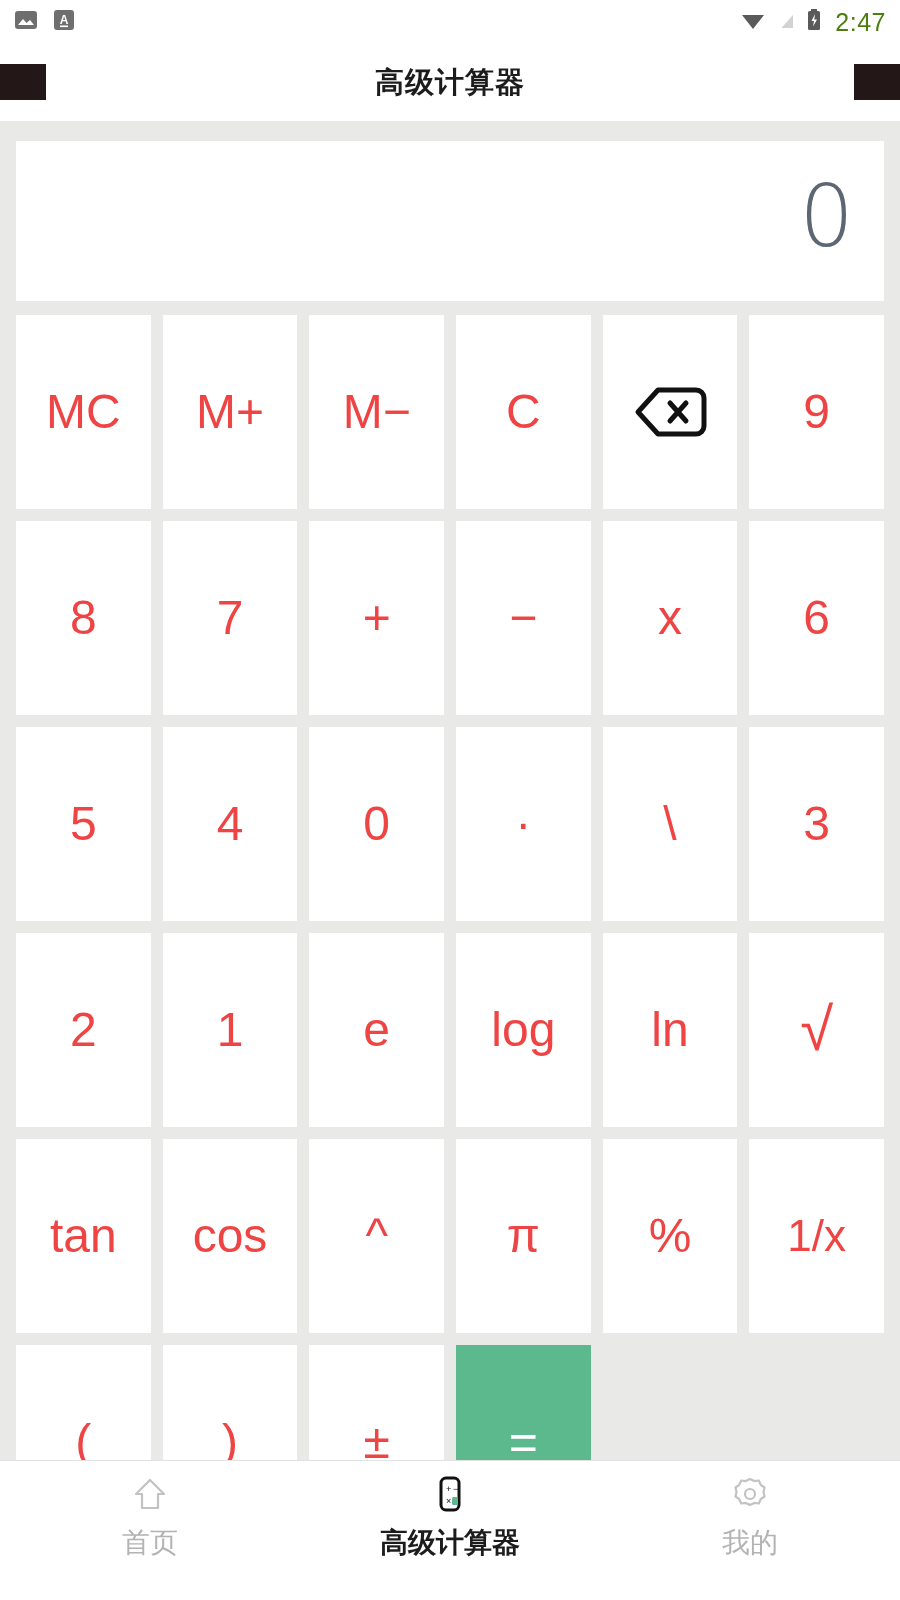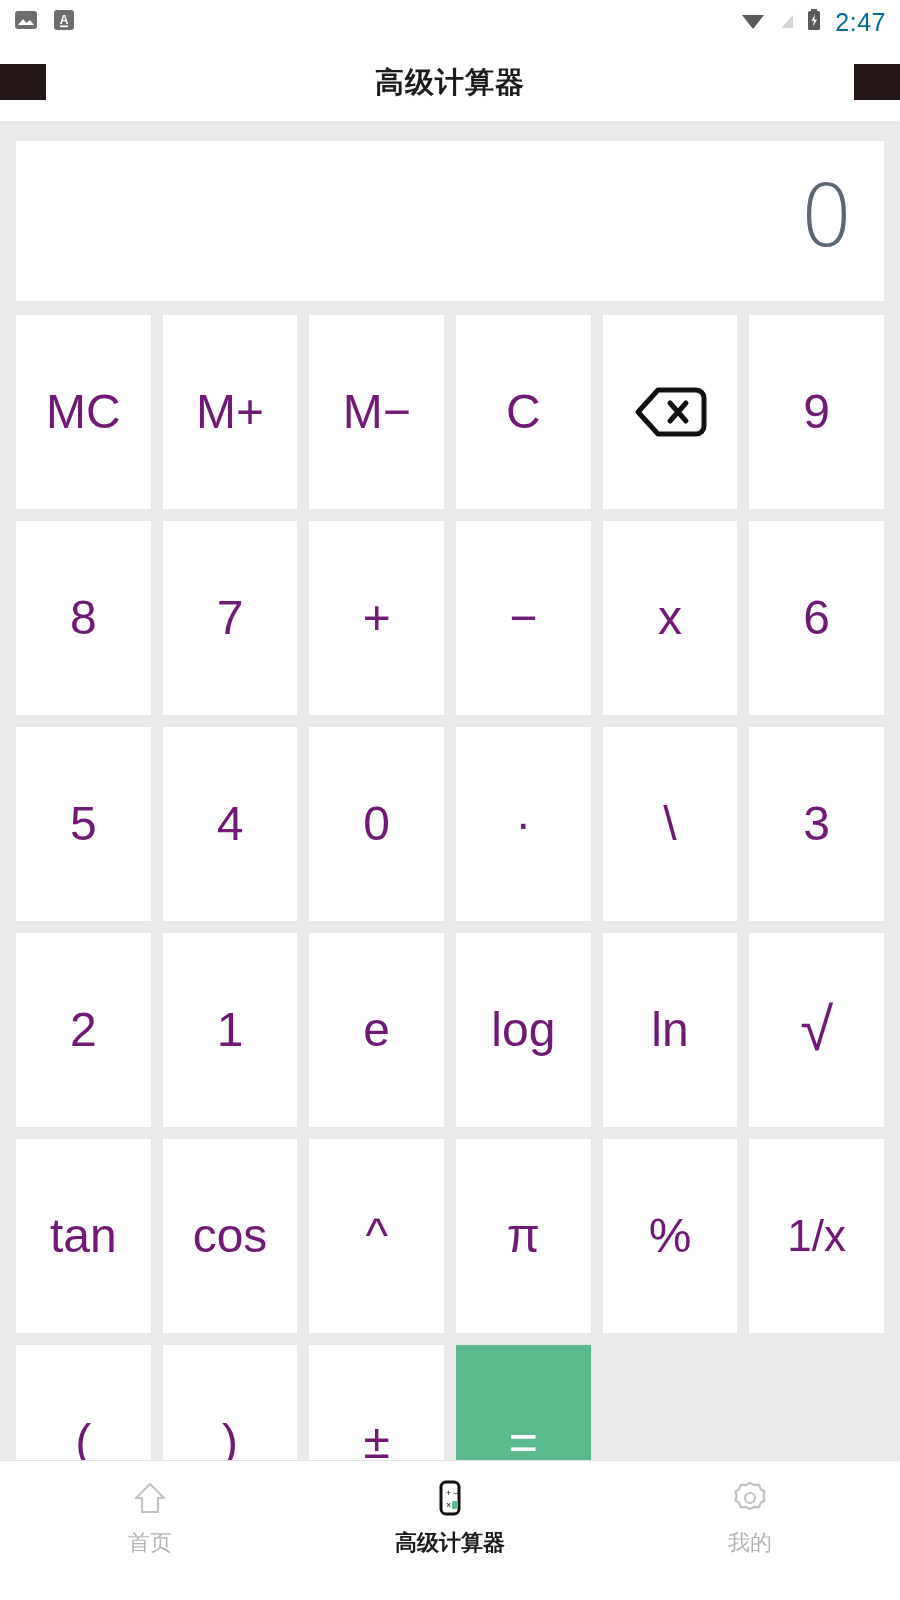--- a/index.html
+++ b/index.html
@@ -16,21 +16,21 @@
     height:44px; width:100%;
     background:#ffffff;
     display:flex; align-items:center;
     padding:0 14px;
     position:relative;
   }
   .sb-left{ display:flex; align-items:center; gap:14px; }
   .sb-right{ margin-left:auto; display:flex; align-items:center; gap:10px; }
   .sb-icon{ display:block; }
   .sb-time{
-    font-size:25px; color:#0369a1; font-weight:400;
+    font-size:25px; color:#4d7c0f; font-weight:400;
     letter-spacing:.5px; margin-left:3px;
   }
 
   
   .titlebar{
     height:77px; width:100%;
     background:#ffffff;
     display:flex; align-items:center; justify-content:center;
     position:relative;
   }
@@ -74,21 +74,21 @@
     display:grid;
     grid-template-columns:repeat(6,1fr);
     grid-auto-rows:194px;
     gap:12px;
   }
 
   .key{
     background:#ffffff;
     display:flex; align-items:center; justify-content:center;
     font-size:48px;
-    color:#701a75;
+    color:#ef4444;
     font-weight:400;
     user-select:none;
     line-height:1;
     font-family:"Liberation Sans","DejaVu Sans",sans-serif;
   }
   .key.small{ font-size:44px;text-align:center; }
   .key.equals{ background:#5cb98d; color:#ffffff; font-size:50px; }
 
   
   .bk-svg{ width:76px; height:56px; }
@@ -104,21 +104,21 @@
     border-top:1px solid #e2e2e2;
     display:flex;
   }
   .nav-item{
     flex:1;
     display:flex; flex-direction:column;
     align-items:center; justify-content:center;
     gap:8px;
     padding-bottom:28px;
   }
-  .nav-label{ font-size:22px; color:#b3b3b3; }
+  .nav-label{ font-size:28px; color:#b3b3b3; }
   .nav-item.active .nav-label{ color:#1c1c1c; font-weight:600; }
   .nav-icon{ width:44px; height:44px; display:block; }
 </style>
 </head>
 <body>
 
 <div class="statusbar">
   <div class="sb-left">
     <span class="sb-icon">
       <svg width="24" height="24" viewBox="0 0 24 24">

